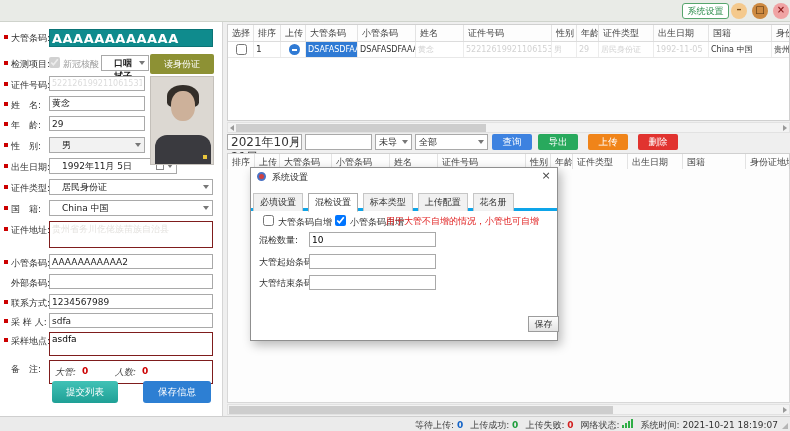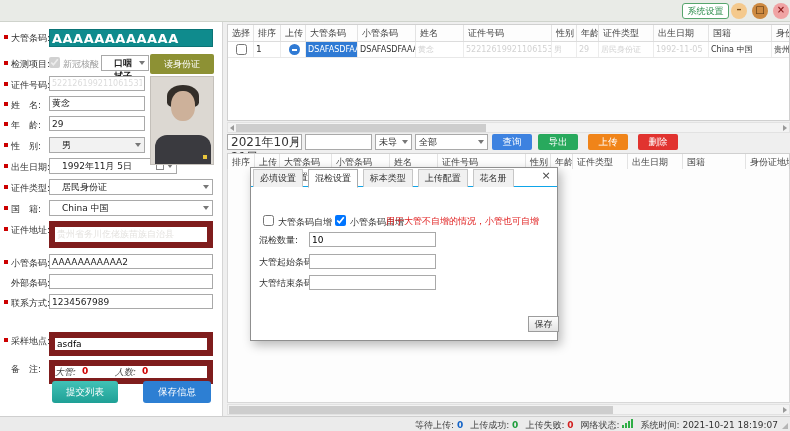--- a/index.html
+++ b/index.html
@@ -31,21 +31,21 @@
   .fin.faint { color:#dcdcdc; }
   .narrow { left:49px; width:96px; height:15px; }
   .wide { left:49px; width:164px; height:15px; }
   .tube-input { left:49px; width:164px; height:18px; background:#0f8b8d; color:#fff;
                 font-weight:bold; font-size:13px; border:1px solid #0b7476; letter-spacing:.5px; }
   .fsel { position:absolute; top:0; border:1px solid #a9a9a9; background:#fff;
           line-height:13px; padding:1px 12px; color:#222; }
   .chev { position:absolute; right:3px; top:5px; width:0; height:0;
           border-left:3px solid transparent; border-right:3px solid transparent;
           border-top:4px solid #777; }
-  .ftext { position:absolute; left:49px; border:6px solid #7f1d1d; width:164px;
+  .ftext { position:absolute; left:49px; border:1px solid #7f1d1d; width:164px;
            font-family:inherit; font-size:9px; resize:none; padding:1px 2px; }
   .ftext.faint { color:#e4e2df; }
   .cbx { width:11px; height:11px; margin:0; vertical-align:-2px; }
   .graylab { color:#9a9a9a; }
   .readid-btn { position:absolute; left:150px; top:-1px; width:64px; height:20px;
                 background:#8d9134; color:#fff; border:none; border-radius:2px;
                 font-size:9px; text-align:center; line-height:20px; cursor:pointer; }
   .photo { position:absolute; left:150px; top:54px; width:64px; height:89px;
            background:#dcd8d2; border:1px solid #c4c0ba; overflow:hidden; }
   .photo-hair { position:absolute; left:16px; top:8px; width:32px; height:22px;
@@ -108,21 +108,21 @@
 
   
   .dialog { position:absolute; left:250px; top:167px; width:308px; height:174px;
             background:#fff; border:1px solid #8f8f8f; box-shadow:3px 4px 10px rgba(0,0,0,.28); z-index:50; }
   .dlg-titlebar { position:absolute; left:0; top:0; width:100%; height:17px; background:#fff; }
   .gear-ico { position:absolute; left:6px; top:4px; width:9px; height:9px;
               border:2px solid #4a72c4; border-radius:50%; background:#d04040; }
   .dlg-title { position:absolute; left:21px; top:3px; color:#333; }
   .dlg-close { position:absolute; right:5px; top:2px; width:12px; height:12px; color:#444;
                font-size:11px; line-height:12px; text-align:center; cursor:pointer; }
-  .tabs { position:absolute; left:0; top:0; width:100%; height:19px; border-bottom:1px solid #0ea5e9; }
+  .tabs { position:absolute; left:0; top:24px; width:100%; height:19px; border-bottom:3px solid #0ea5e9; }
   .tab { position:relative; display:inline-block; height:18px; line-height:17px; padding:0 6px;
          margin-left:2px; top:1px; background:#f1f1f1; border:1px solid #c6c6c6; border-bottom:none;
          color:#333; cursor:pointer; }
   .tab.active { background:#fff; border:1px solid #ababab; border-bottom:1px solid #fff; height:19px; }
   .dlg-cbrow { position:absolute; left:0; top:46px; width:100%; height:14px; }
   .dlg-note { position:absolute; left:135px; top:1px; color:#e02020; white-space:nowrap; }
   .dlg-row-label { position:absolute; left:8px; top:2px; color:#333; white-space:nowrap; }
   .dlg-input { position:absolute; left:58px; top:0; width:127px; height:15px;
                border:1px solid #a9a9a9; font-family:inherit; font-size:9px; padding:0 2px; }
   .dlg-save { position:absolute; left:277px; top:148px; width:31px; height:16px;
@@ -247,20 +247,25 @@
     <span class="flabel">外部条码:</span>
     <input class="fin wide" value="" style="">
   </div>
 
   <div class="frow" style="top:272px">
     <span class="req"></span>
     <span class="flabel">联系方式:</span>
     <input class="fin wide" value="1234567989" style="">
   </div>
 
+  <div class="frow" style="top:291px">
+    <span class="req"></span>
+    <span class="flabel">采 样 人:</span>
+    <input class="fin wide" value="sdfa" style="">
+  </div>
 
   <div class="frow" style="top:310px;height:26px">
     <span class="req"></span>
     <span class="flabel">采样地点:</span>
     <textarea class="ftext" style="top: 0px; height: 24px;">asdfa</textarea>
   </div>
 
   <div class="frow" style="top:338px;height:26px">
     <span class="flabel">备　注:</span>
     <textarea class="ftext" style="top: 0px; height: 24px;"></textarea>

